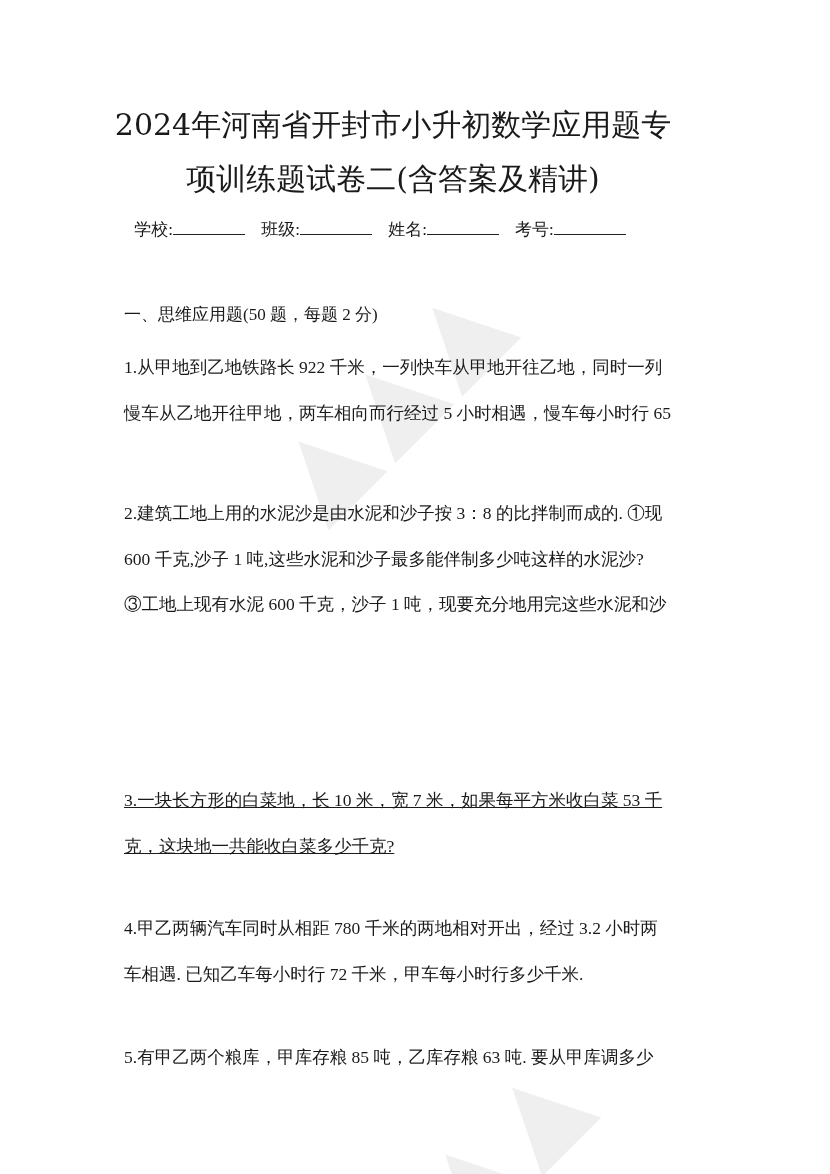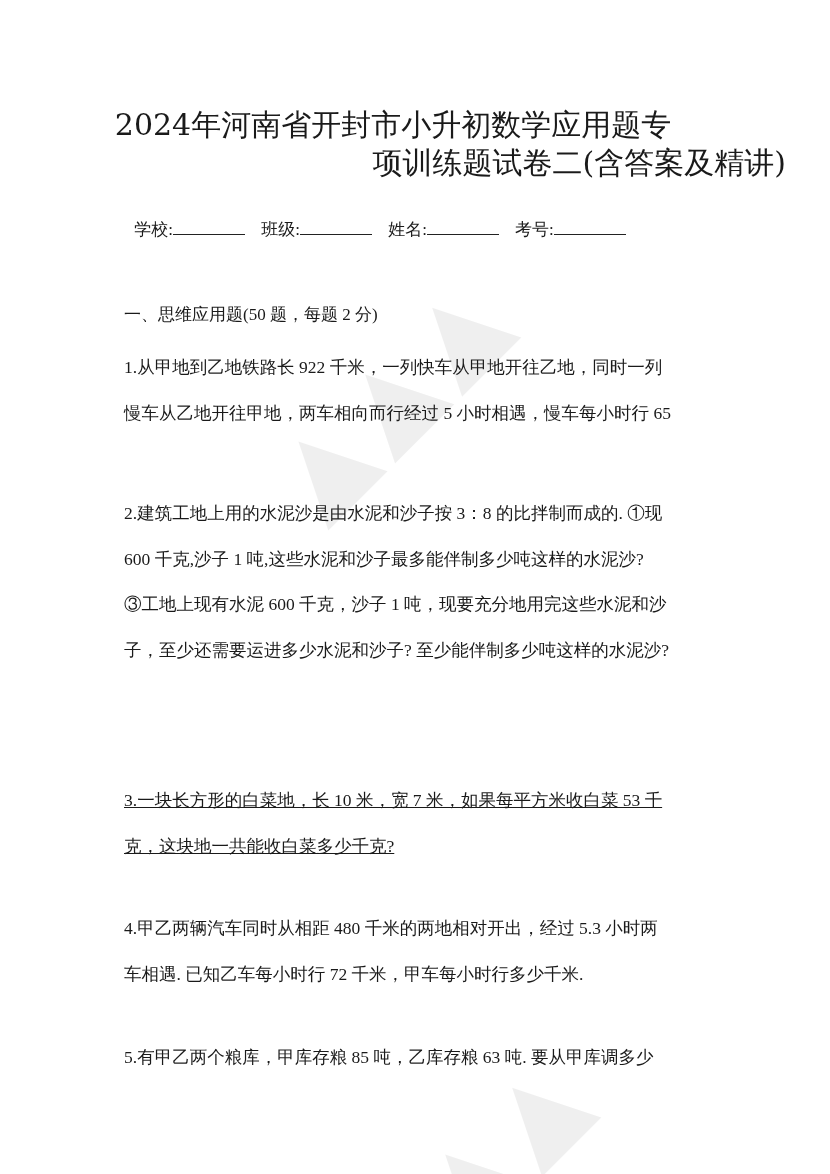--- a/index.html
+++ b/index.html
@@ -7,21 +7,21 @@
          font-family: "DejaVu Serif", "Liberation Serif", serif; color: #1a1a1a; }
   .page { position: absolute; left: 0; top: 0; width: 830px; height: 1174px; }
   .watermark { position: absolute; pointer-events: none; opacity: 0.06;
                font-family: "DejaVu Sans", sans-serif; font-weight: bold; color: #000;
                font-size: 110px; transform: rotate(-45deg); white-space: nowrap; letter-spacing: 10px; }
   .wm1 { left: 250px; top: 330px; }
   .wm2 { left: 330px; top: 1110px; }
   .title { position: absolute; left: 0; width: 786px; text-align: center;
            font-size: 30px; line-height: 44px; font-family: "DejaVu Serif", "Liberation Serif", serif; }
   .t1 { top: 103px; }
-  .t2 { top: 141px; text-align: right; }
+  .t2 { top: 157px; }
   .info { position: absolute; top: 218px; left: 0; width: 760px; text-align: center;
           font-size: 17px; font-family: "Liberation Serif", "DejaVu Serif", serif; }
   .info .field { margin: 0 6px; }
   .info .blank { display: inline-block; width: 72px; border-bottom: 1px solid #222; height: 14px; vertical-align: baseline; }
   .section { position: absolute; left: 124px; top: 303px; font-size: 17px;
              font-family: Liberation Serif, serif; }
   .q { position: absolute; left: 124px; width: 600px; font-size: 17.5px; line-height: 45.5px;
        font-family: "Liberation Serif", "DejaVu Serif", serif; text-align: justify; }
   .q .line { display: block; white-space: nowrap; }
   .q1 { top: 345px; }
@@ -52,30 +52,29 @@
 
   <div class="q q1">
     <span class="line">1.从甲地到乙地铁路长 922 千米，一列快车从甲地开往乙地，同时一列</span>
     <span class="line">慢车从乙地开往甲地，两车相向而行经过 5 小时相遇，慢车每小时行 65</span>
   </div>
 
   <div class="q q2">
     <span class="line">2.建筑工地上用的水泥沙是由水泥和沙子按 3：8 的比拌制而成的. ①现</span>
     <span class="line">600 千克,沙子 1 吨,这些水泥和沙子最多能伴制多少吨这样的水泥沙?</span>
     <span class="line">③工地上现有水泥 600 千克，沙子 1 吨，现要充分地用完这些水泥和沙</span>
-    <span class="line">子，至少还需要运进多少水泥和沙子? 至少能伴制多少吨这样的水泥沙?</span>
   </div>
 
   <div class="q q3">
     <span class="line">3.一块长方形的白菜地，长 10 米，宽 7 米，如果每平方米收白菜 53 千</span>
     <span class="line">克，这块地一共能收白菜多少千克?</span>
   </div>
 
   <div class="q q4">
-    <span class="line">4.甲乙两辆汽车同时从相距 480 千米的两地相对开出，经过 5.3 小时两</span>
+    <span class="line">4.甲乙两辆汽车同时从相距 780 千米的两地相对开出，经过 3.2 小时两</span>
     <span class="line">车相遇. 已知乙车每小时行 72 千米，甲车每小时行多少千米.</span>
   </div>
 
   <div class="q q5">
     <span class="line">5.有甲乙两个粮库，甲库存粮 85 吨，乙库存粮 63 吨. 要从甲库调多少</span>
   </div>
 
 </div>
 
 </body></html>

